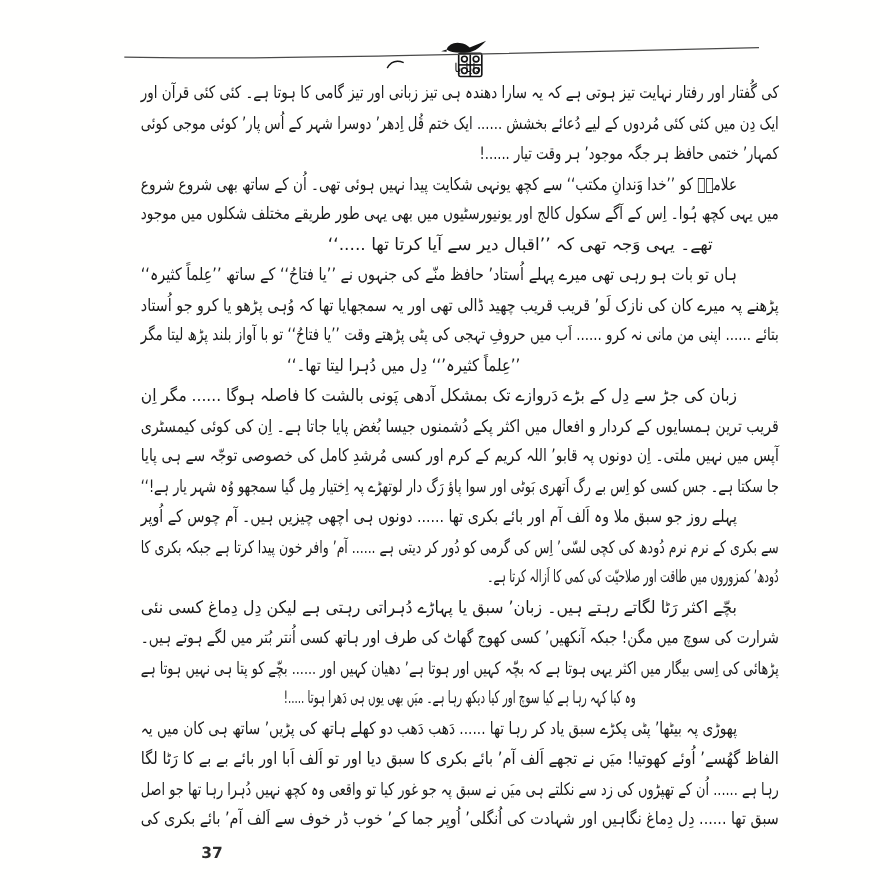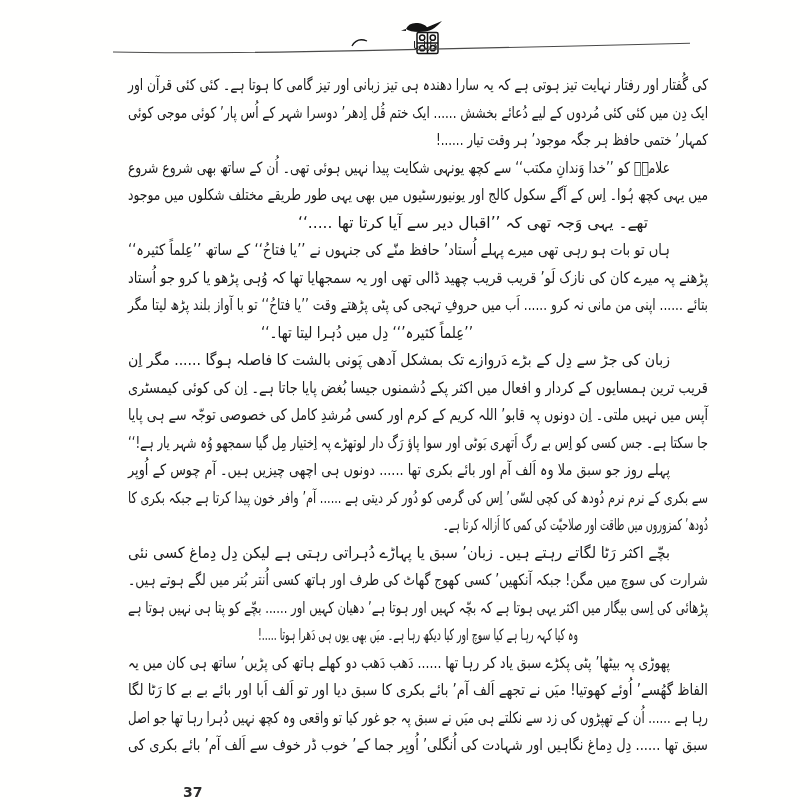--- a/index.html
+++ b/index.html
@@ -1,34 +1,34 @@
 <!DOCTYPE html>
 <html lang="ur"><head>
 <meta charset="utf-8">
 <style>
   html,body{margin:0;padding:0;background:#ffffff;}
   .page{
     position:relative;width:800px;height:800px;background:#fffffe;
     font-family:"DejaVu Sans",sans-serif;overflow:hidden;
   }
   
-  .ornament{position:absolute;left:346px;top:16px;width:104px;height:42px;}
+  .ornament{position:absolute;left:346px;top:32px;width:104px;height:42px;}
   .ornament svg{display:block;overflow:visible;}
   .orn-text{font-family:"DejaVu Sans",sans-serif;font-size:11px;fill:#161616;direction:rtl;}
   
   .rule{position:absolute;left:112px;top:40px;width:580px;height:16px;overflow:visible;}
   
   .textblock{position:absolute;left:112px;top:70px;width:580px;margin-left:16px;}
   .line{display:block;width:580px;height:27.5px;overflow:visible;}
   .line text{
     font-family:"DejaVu Sans",sans-serif;
     font-size:15.5px;fill:#1b1b1b;direction:rtl;
   }
   .pagenum{
-    position:absolute;left:183px;top:784px;
+    position:absolute;left:183px;top:768px;
     font-family:"DejaVu Sans",sans-serif;font-size:14px;font-weight:bold;color:#2d2d2d;
   }
 </style>
 </head>
 <body>
 
 <div class="page">
 
   <div class="ornament">
     <svg width="104" height="42" viewBox="0 0 104 42">

